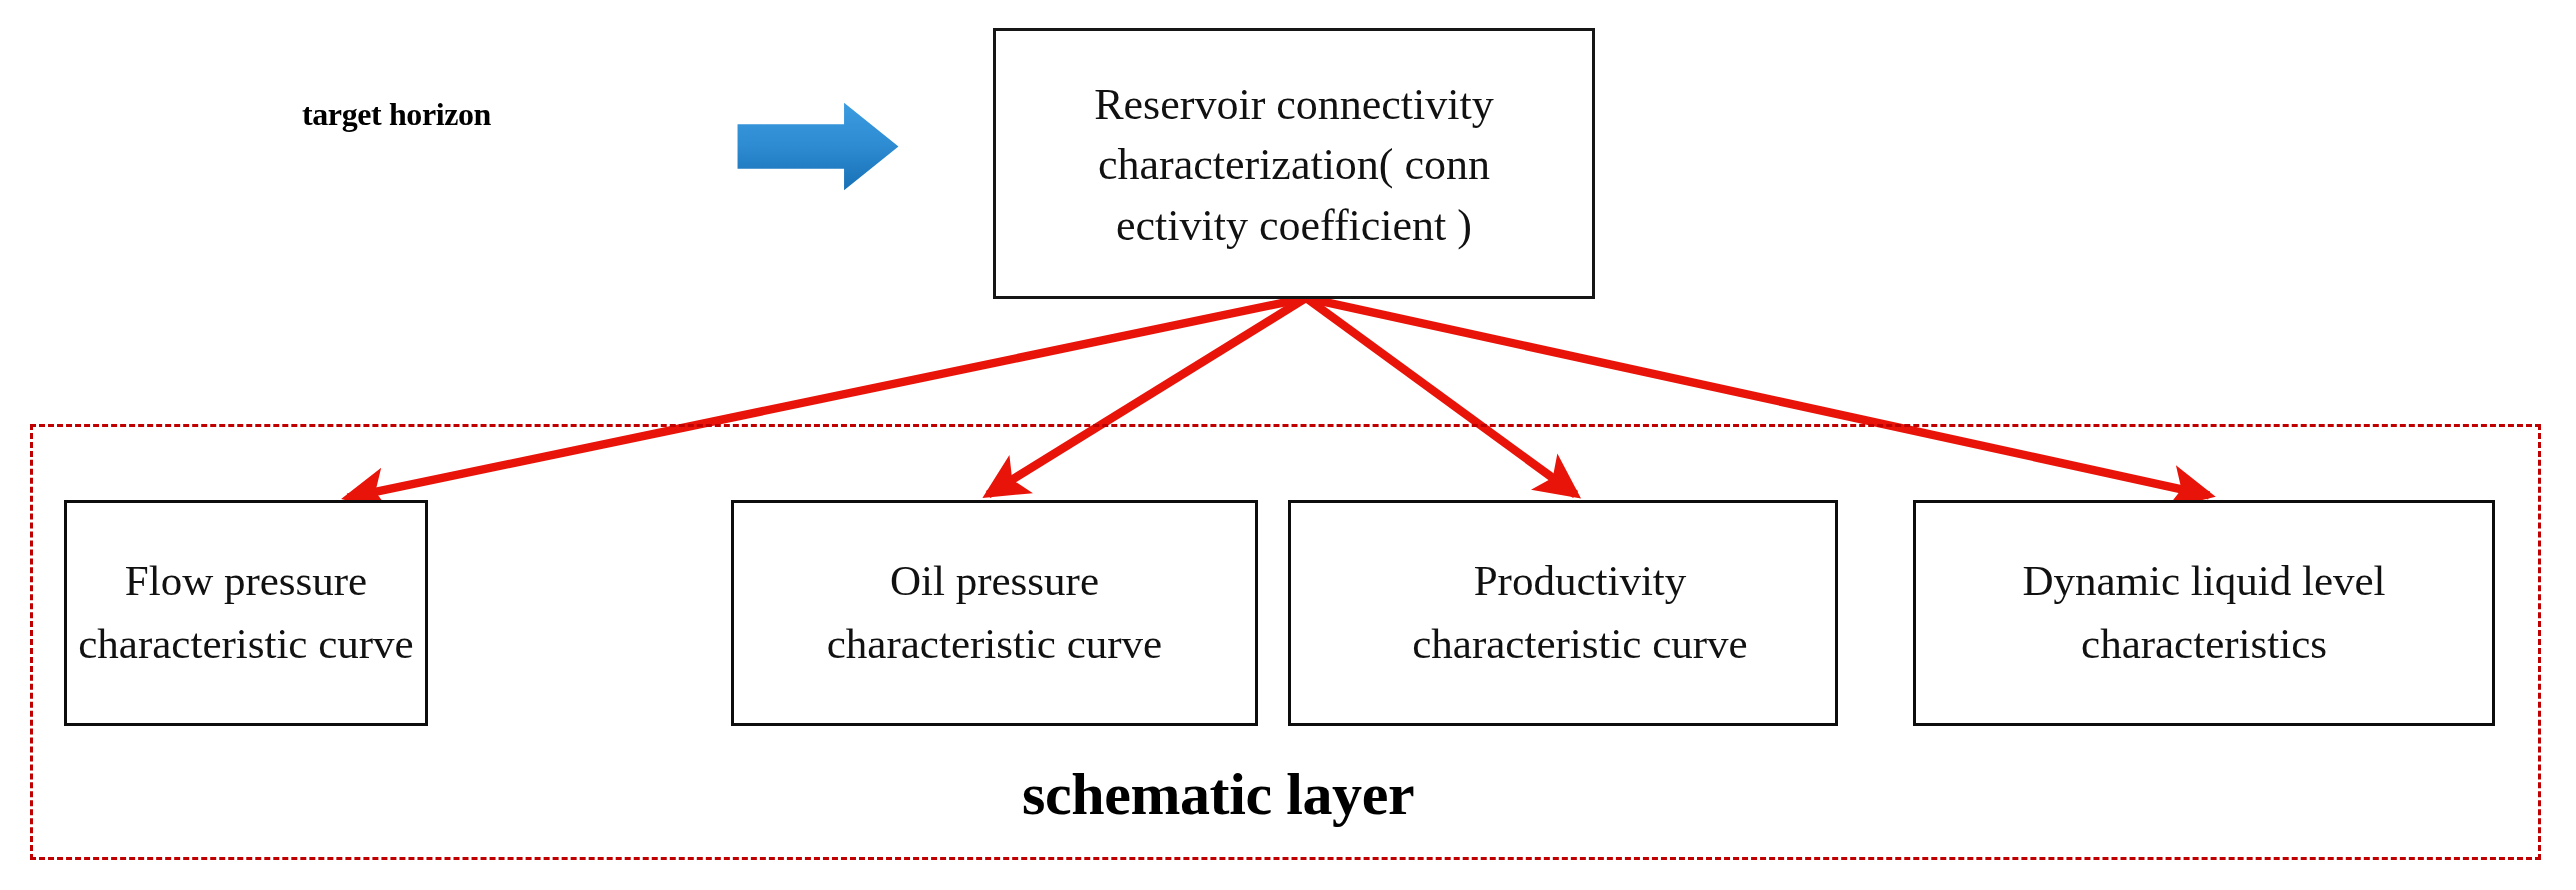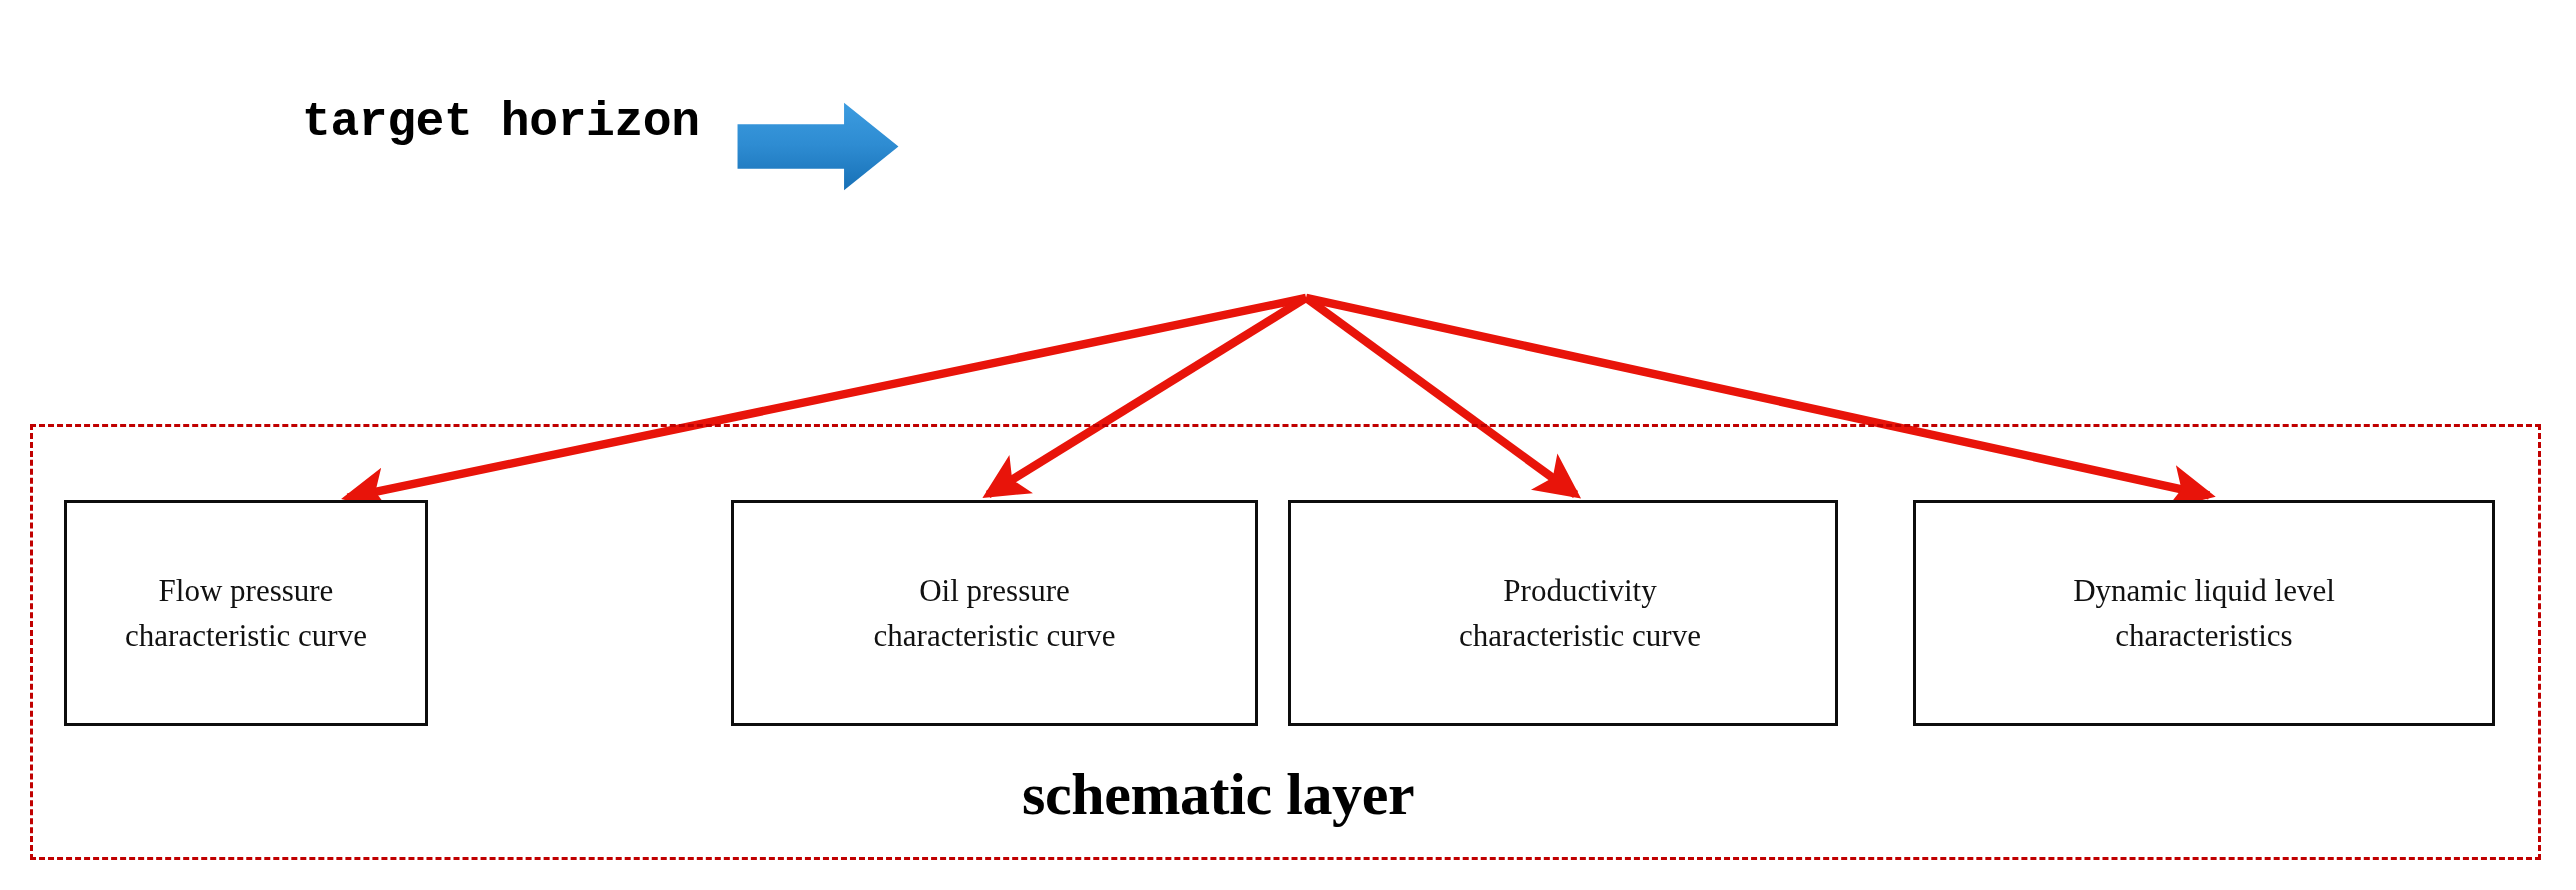--- a/index.html
+++ b/index.html
@@ -24,27 +24,26 @@
     height: 890px;
     pointer-events: none;
   }
 
   
   .target-horizon-label {
     position: absolute;
     left: 302px;
     top: 98px;
     width: 246px;
-    font-size: 48px;
+    font-size: 32px;
     font-weight: bold;
     color: #000000;
     letter-spacing: -0.4px;
     white-space: nowrap;
     line-height: 1;
-    font-family: Liberation Mono, monospace;
   }
 
   
   .blue-arrow {
     position: absolute;
     left: 736px;
     top: 101px;
     width: 164px;
     height: 91px;
   }
@@ -92,21 +91,21 @@
     height: 226px;
     border: 3.8px solid #0d0d0d;
     background: #ffffff;
     box-sizing: border-box;
     display: flex;
     flex-direction: column;
     align-items: center;
     justify-content: center;
   }
   .leaf-box .line {
-    font-size: 31px;
+    font-size: 43px;
     color: #111111;
     line-height: 1.46;
     text-align: right;
     white-space: nowrap;
   }
   #leaf-0 { left: 64px;   width: 364px; }
   #leaf-1 { left: 731px;  width: 527px; }
   #leaf-2 { left: 1288px; width: 550px; padding-left: 34px; }
   #leaf-3 { left: 1913px; width: 582px; }
 
@@ -150,20 +149,25 @@
         <linearGradient id="bluegrad" x1="0" y1="0" x2="0" y2="1">
           <stop offset="0%" stop-color="#3C9CE0"></stop>
           <stop offset="48%" stop-color="#2E8CD2"></stop>
           <stop offset="100%" stop-color="#1770B6"></stop>
         </linearGradient>
       </defs>
       <path d="M2,30 L141,30 L141,2 L212,59 L141,116 L141,88 L2,88 Z" fill="url(#bluegrad)"></path>
     </svg>
   </div>
 
+  <div class="top-box">
+    <div class="line">Reservoir connectivity</div>
+    <div class="line">characterization( conn</div>
+    <div class="line">ectivity coefficient )</div>
+  </div>
 
   <div class="schematic-container"></div>
 
   <div class="leaf-box" id="leaf-0">
     <div class="line">Flow pressure</div>
     <div class="line">characteristic curve</div>
   </div>
 
   <div class="leaf-box" id="leaf-1">
     <div class="line">Oil pressure</div>

